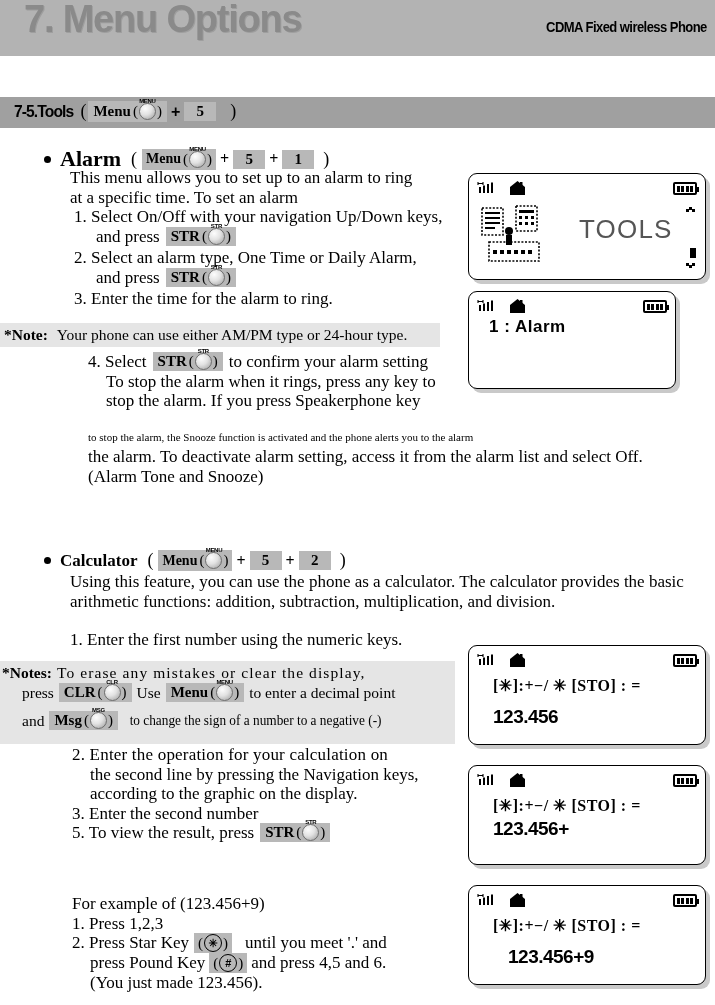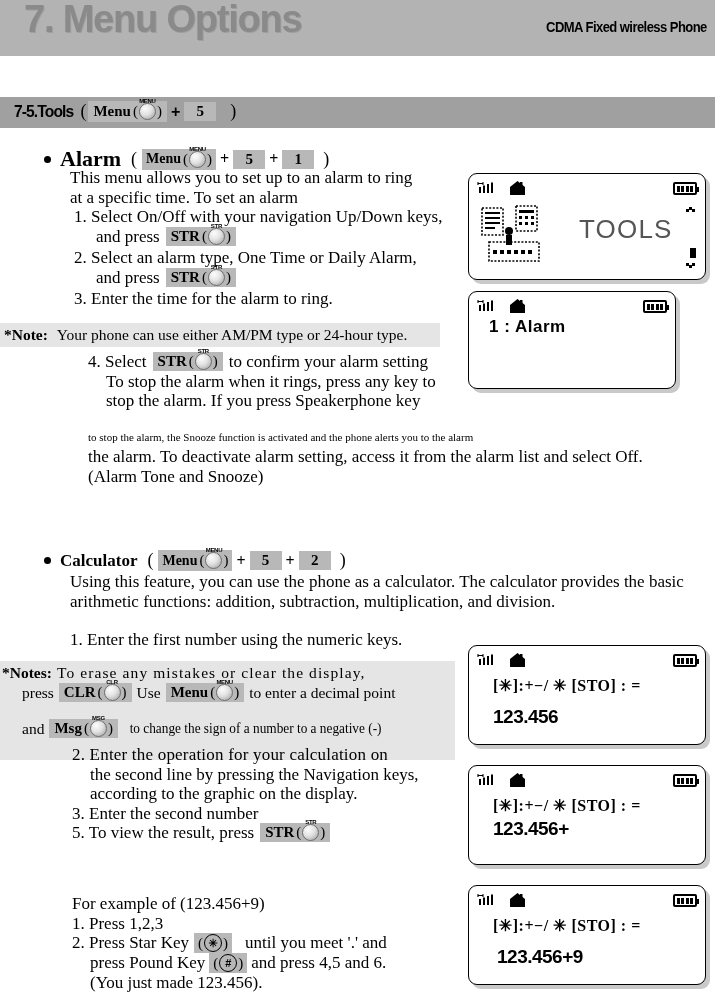--- a/index.html
+++ b/index.html
@@ -291,21 +291,21 @@
       <span class="keyparen">(</span>
       <span class="keycircle">
           <span class="kl">MENU</span>
         </span>
       <span class="keyparen">)</span>
     </span>
     <span>to enter a decimal point</span>
   </div>
   <div style="display:flex;align-items:center;margin-left:22px;margin-top:1px;">
     <span>and</span>
-    <span class="chip" style="font-size:15px;padding:1px 5px;margin:16px 5px;text-align:right;">
+    <span class="chip" style="font-size:15px;padding:1px 5px;margin:8px 5px;text-align:right;">
       <span class="chip-label">Msg</span>
       <span class="keyparen">(</span>
       <span class="keycircle">
           <span class="kl">MSG</span>
         </span>
       <span class="keyparen">)</span>
     </span>
     <span style="font-size:14px;transform:scaleX(.95);">to change the sign of a number to a negative (-)</span>
   </div>
 </div>
@@ -507,14 +507,14 @@
       <rect x="11" y="1" width="2.5" height="4" fill="#000"></rect>
     </svg>
     <div class="batt">
         <i></i>
         <i></i>
         <i></i>
         <i></i>
       </div>
   </div>
   <div class="calc-op" style="position:absolute;left:24px;top:30px;">[✳]:+−/ ✳  [STO] : =</div>
-  <div class="calc-val" style="position:absolute;left:28px;top:60px;text-align:right;">123.456+9</div>
+  <div class="calc-val" style="position:absolute;left:39px;top:60px;text-align:right;">123.456+9</div>
 </div>
 
 </body></html>

